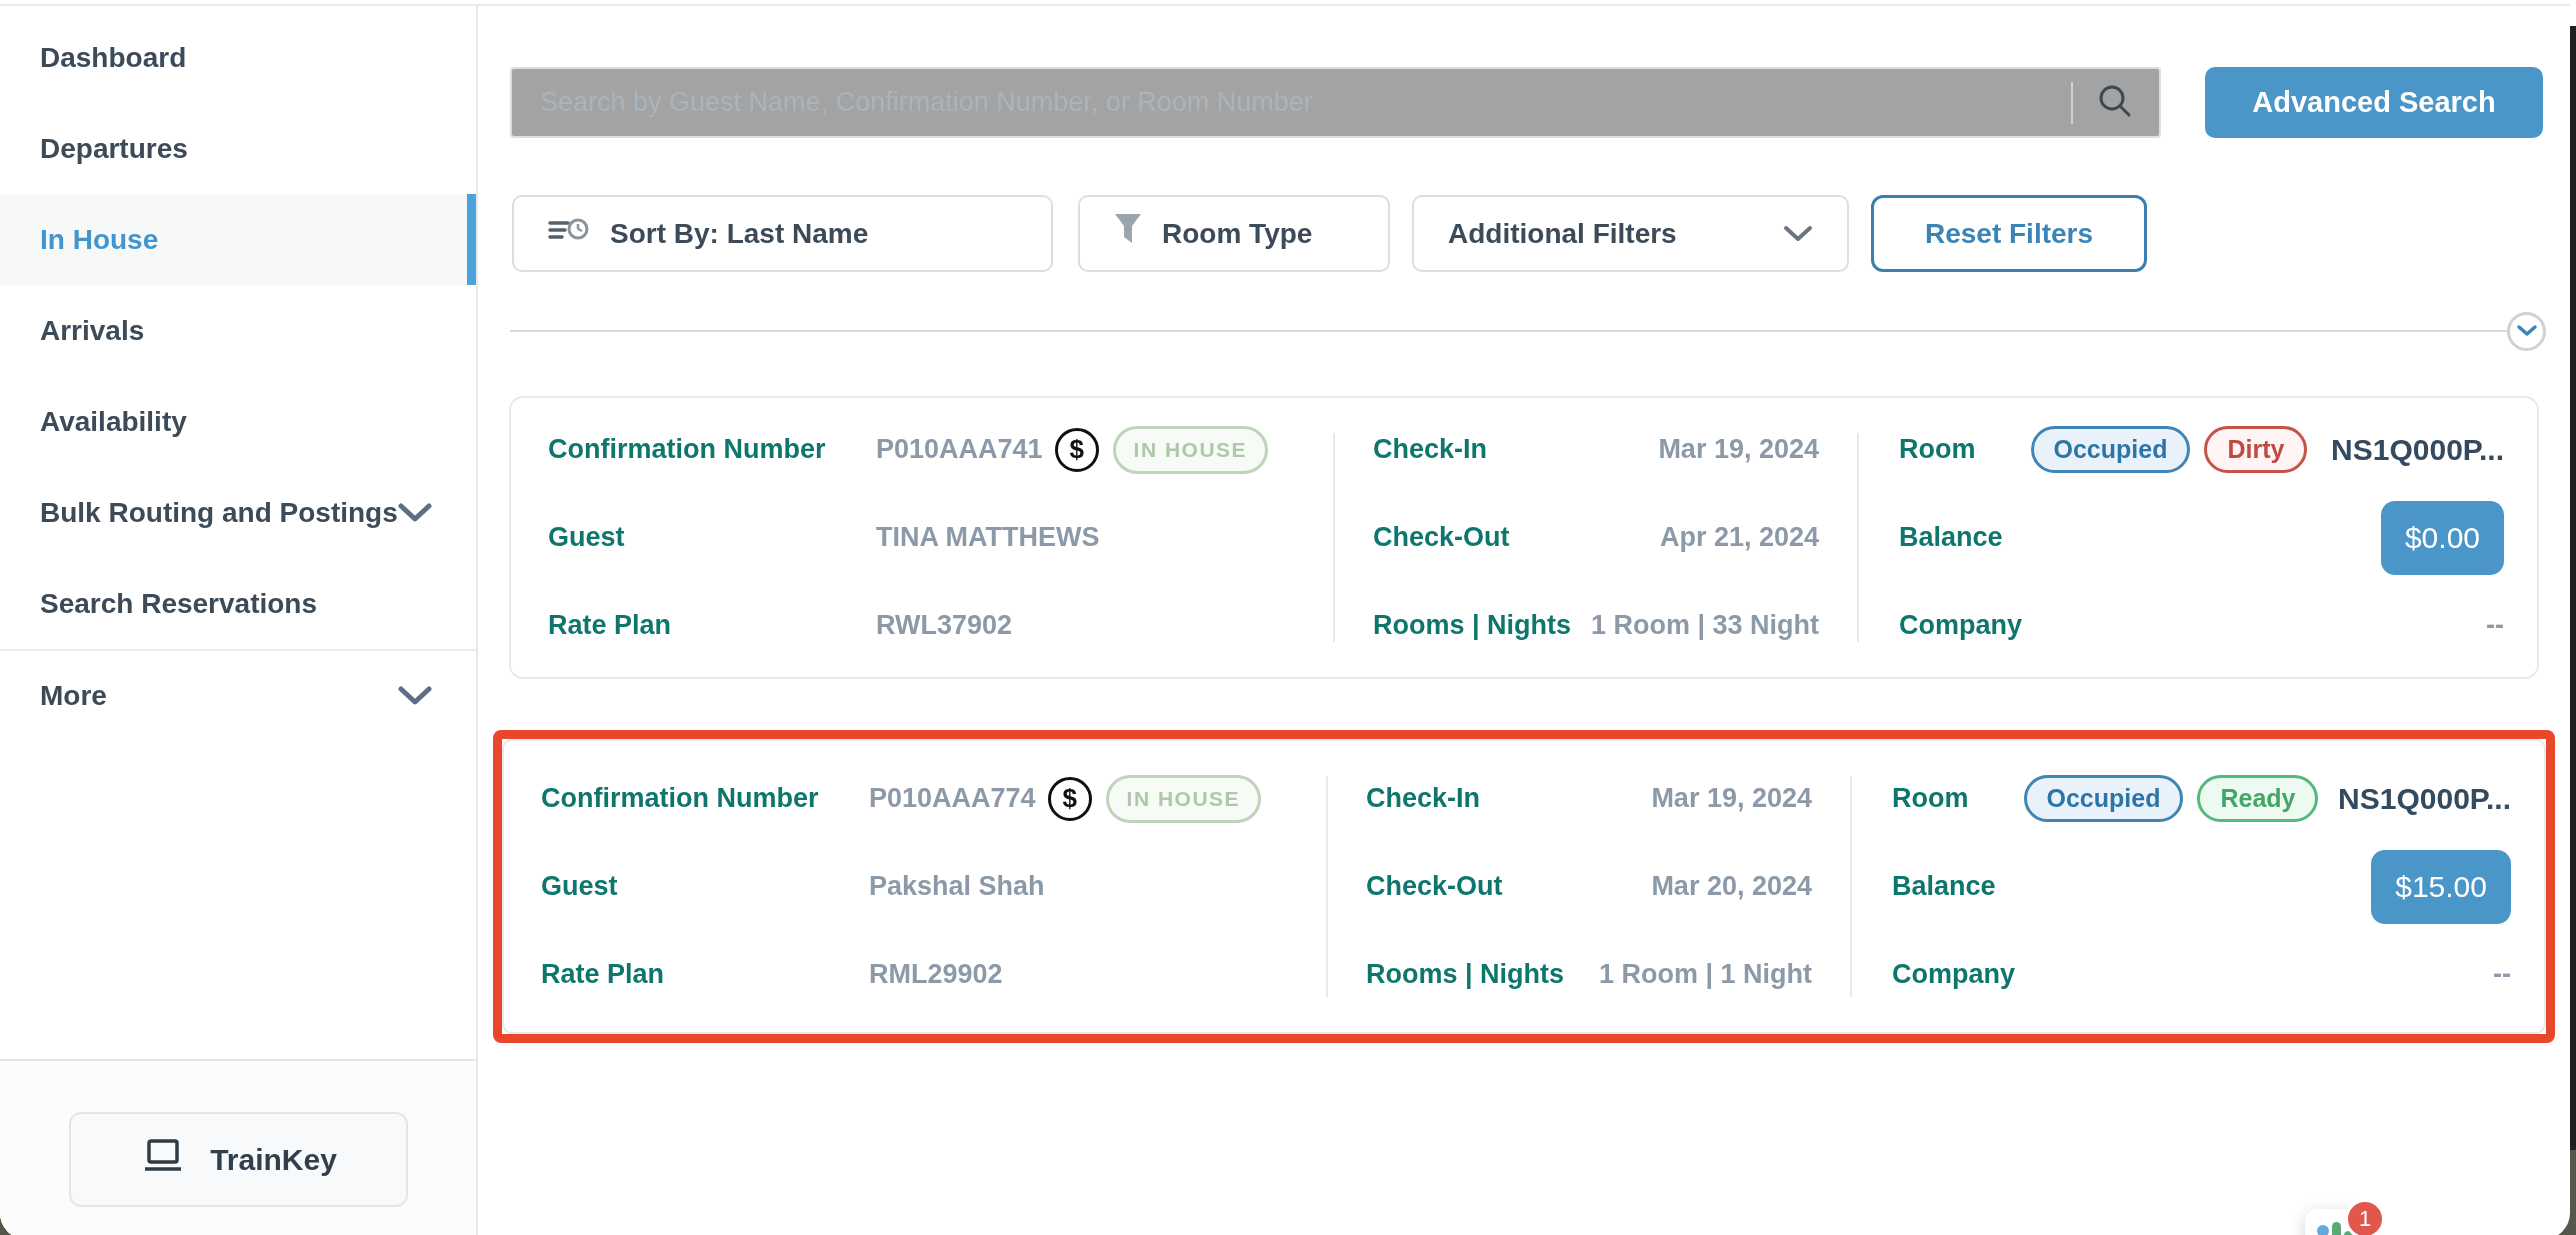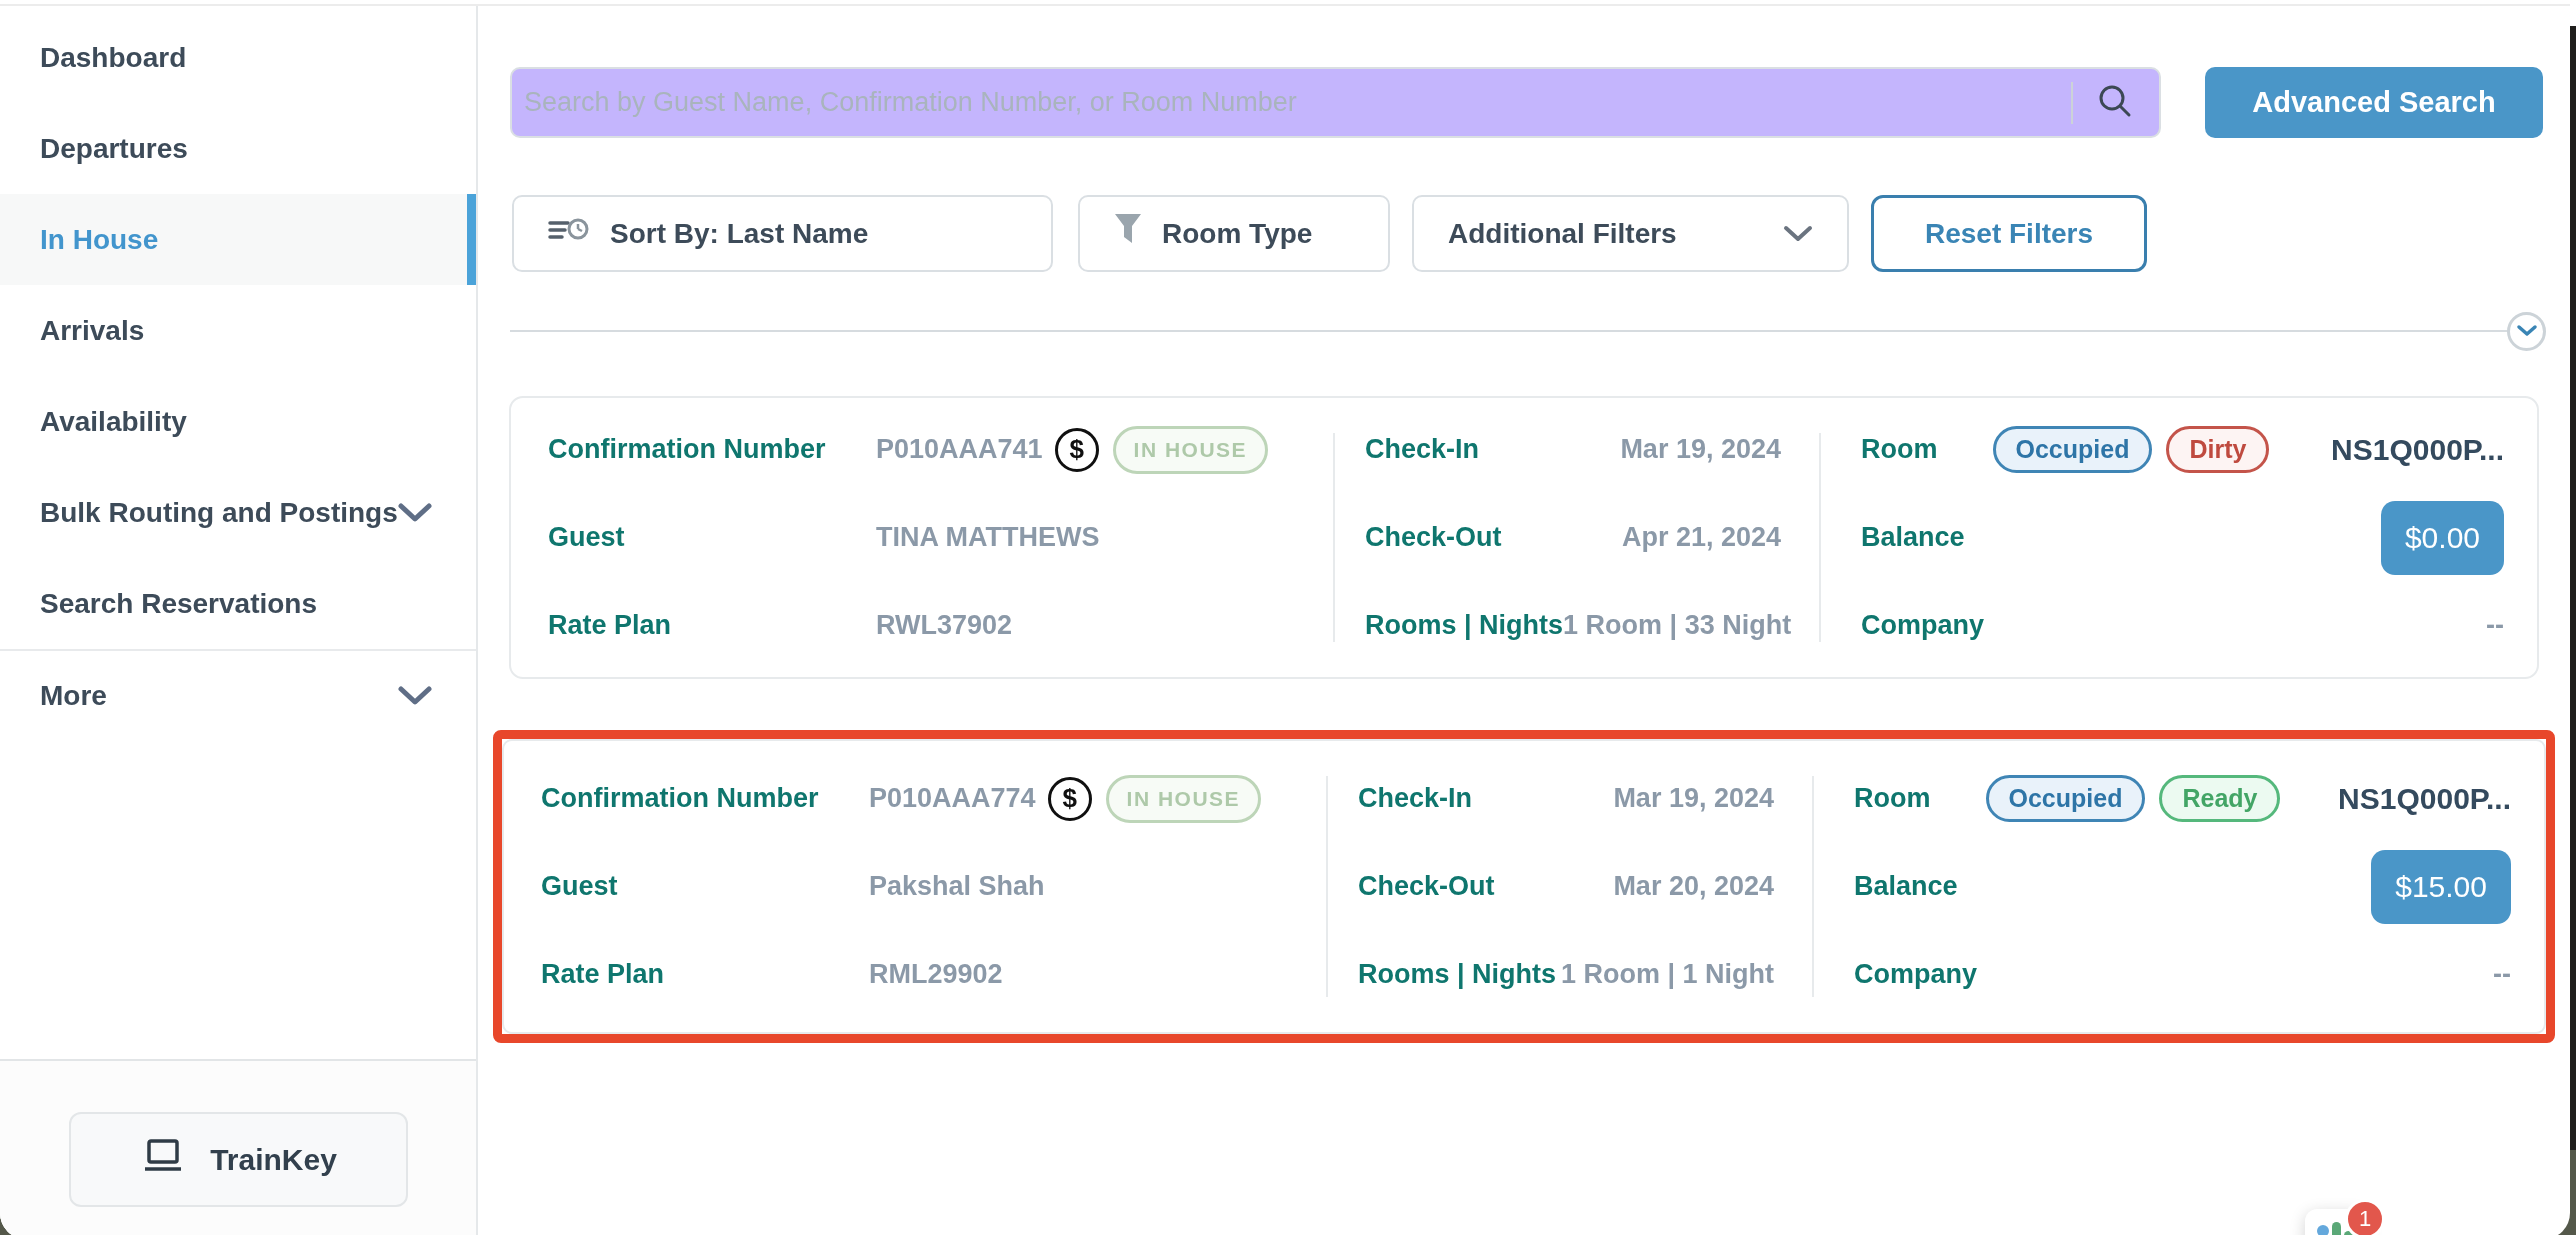--- a/index.html
+++ b/index.html
@@ -38,22 +38,22 @@
   .trainkey-btn {
     position:absolute; left:69px; top:51px; width:339px; height:95px;
     background:#f8f9fa; border:2px solid #e3e6e8; border-radius:12px;
     display:flex; align-items:center; justify-content:center; gap:24px;
     font-size:30px; font-weight:700; color:#32404d; cursor:pointer;
   }
 
   
   .search-box {
     position:absolute; left:510px; top:61px; width:1651px; height:71px;
-    border:2px solid #dadfe3; border-radius:10px; background:#c4b5fd;
-    display:flex; align-items:center; padding:0 24px 0 12px;
+    border:2px solid #dadfe3; border-radius:4px; background:#a3a3a3;
+    display:flex; align-items:center; padding:0 24px 0 28px;
   }
   .search-input { flex:1; border:none; outline:none; font-family:inherit; font-size:27px; color:#3d4b59; background:transparent; }
   .search-input::placeholder { color:#a9b4bd; }
   .search-sep { width:2px; height:42px; background:#ccd3d8; margin:0 22px 0 12px; }
   .advanced-btn {
     position:absolute; left:2205px; top:61px; width:338px; height:71px;
     background:#4a96c8; border:none; border-radius:10px; color:#fff;
     font-family:inherit; font-size:29px; font-weight:600; cursor:pointer;
   }
 
@@ -87,21 +87,21 @@
   }
   .card-1 { position:absolute; left:509px; top:390px; width:2030px; height:283px; }
   .highlight-wrap {
     position:absolute; left:493px; top:724px; width:2062px; height:313px;
     border:9px solid #e8472b; border-radius:8px;
   }
   .highlight-wrap .card { width:100%; height:100%; border-radius:10px; }
 
   .col { display:flex; flex-direction:column; justify-content:center; }
   .col-1 { width:822px; padding-left:37px; }
-  .col-2 { width:484px; padding:0 38px 0 30px; }
+  .col-2 { width:522px; padding:0 38px 0 38px; }
   .col-3 { flex:1; padding:0 33px 0 40px; }
   .vdiv { width:2px; background:#e7eaec; align-self:center; height:calc(100% - 70px); }
 
   .c-row { height:88px; display:flex; align-items:center; }
   .c-label { font-size:27px; font-weight:700; color:#0f766e; white-space:nowrap; }
   .c-value { font-size:27px; font-weight:600; color:#8b99a8; white-space:nowrap; }
   .col-1 .c-label { width:328px; }
   .col-2 .c-label { flex:1; }
   .col-2 .c-value { text-align:right; }
   .value-group { display:flex; align-items:center; }

